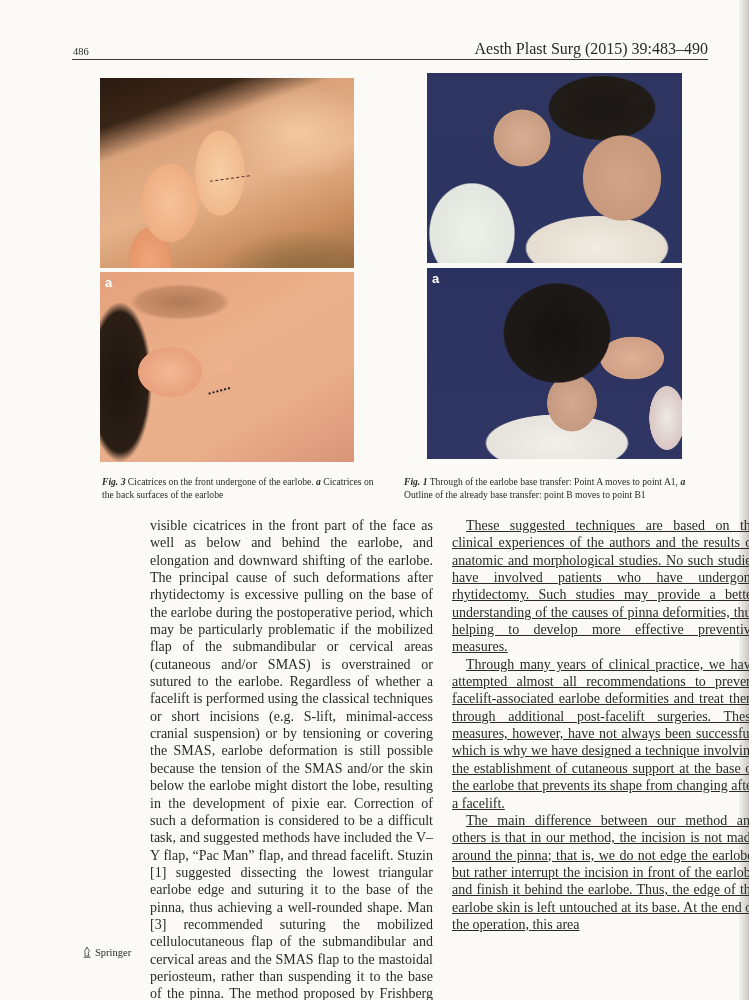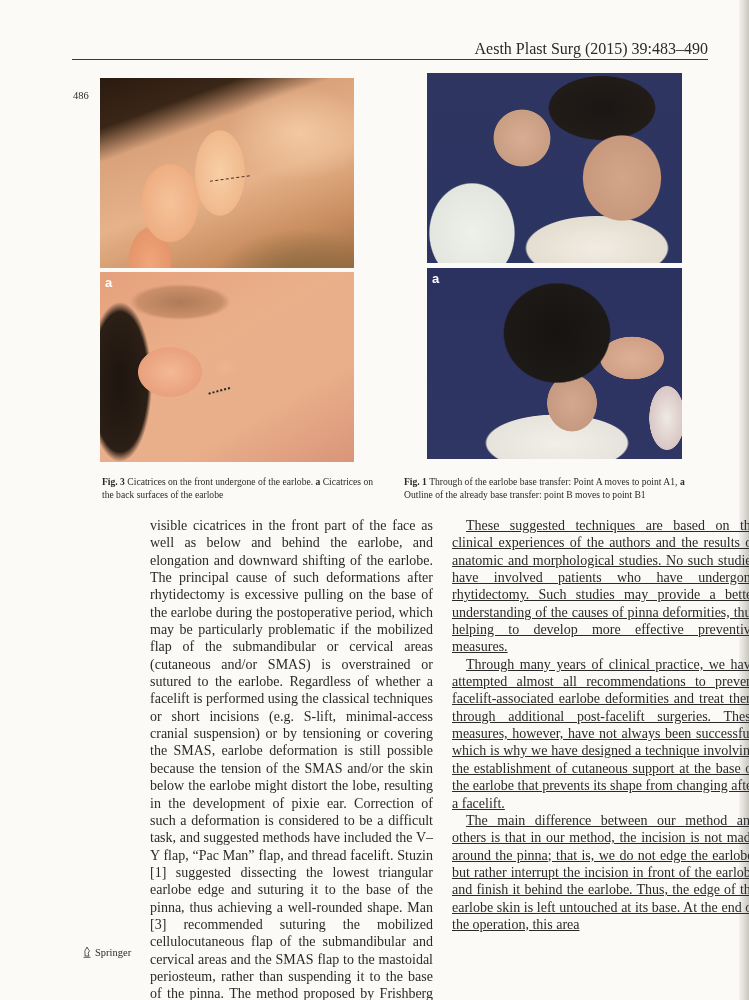--- a/index.html
+++ b/index.html
@@ -6,21 +6,21 @@
   body {
     width: 749px; height: 1000px; position: relative; overflow: hidden;
     background: #fbfaf7;
     font-family: "Liberation Serif", "DejaVu Serif", serif;
     color: #2a2a2a;
   }
   .edge-right {
     position: absolute; top: 0; right: 0; width: 10px; height: 1000px;
     background: linear-gradient(to right, #f3f1ec, #dcd9d3 60%, #c9c6c0);
   }
-  .page-num { position: absolute; left: 73px; top: 46px; font-size: 10.5px; margin-top: 44px; }
+  .page-num { position: absolute; left: 73px; top: 46px; font-size: 10.5px; }
   .journal-ref { position: absolute; right: 41px; top: 40px; font-size: 16px; }
   .header-rule { position: absolute; left: 72px; top: 59px; width: 636px; height: 1px; background: #3a3a3a; }
 
   .photo { position: absolute; overflow: hidden; }
   .photo .label {
     position: absolute; left: 5px; top: 3px; color: #fff;
     font-family: "Liberation Sans", "DejaVu Sans", sans-serif; font-weight: bold; font-size: 13px;
   }
   
   #f3top { left: 100px; top: 78px; width: 254px; height: 190px;
@@ -60,21 +60,21 @@
     background:
       radial-gradient(ellipse 75px 70px at 130px 65px, #161311 0%, #1d1917 70%, transparent 72%),
       radial-gradient(ellipse 35px 40px at 145px 135px, #d3a88e 0%, #c69a80 70%, transparent 72%),
       radial-gradient(ellipse 45px 30px at 205px 90px, #deb095 0%, #cfa085 70%, transparent 72%),
       radial-gradient(ellipse 100px 40px at 130px 175px, #f2efe8 0%, #e6e3dc 70%, transparent 72%),
       radial-gradient(ellipse 25px 45px at 240px 150px, #eeeae4 0%, #d9c6c4 70%, transparent 72%),
       linear-gradient(180deg, #2b3260 0%, #2f3664 100%);
   }
 
   .caption { position: absolute; font-size: 9.6px; line-height: 12.5px; color: #2a2a2a; }
-  .caption b { font-weight: bold; }
+  .caption b { font-weight: bold; font-style: italic; }
   #cap3 { left: 102px; top: 476px; width: 282px; }
   #cap4 { left: 404px; top: 476px; width: 305px; }
 
   .col { position: absolute; font-size: 14px; line-height: 17.35px; text-align: justify; color: #2a2a2a; margin-left: 48px; }
   #col-left { left: 102px; top: 517px; width: 283px; }
   #col-right { left: 404px; top: 517px; width: 305px; }
   .col p { margin: 0; }
   .col p.indent { text-indent: 14px; text-decoration: underline; }
 
   .publisher { position: absolute; left: 82px; top: 946px; font-size: 10.5px; display: flex; align-items: center; gap: 3px; }

